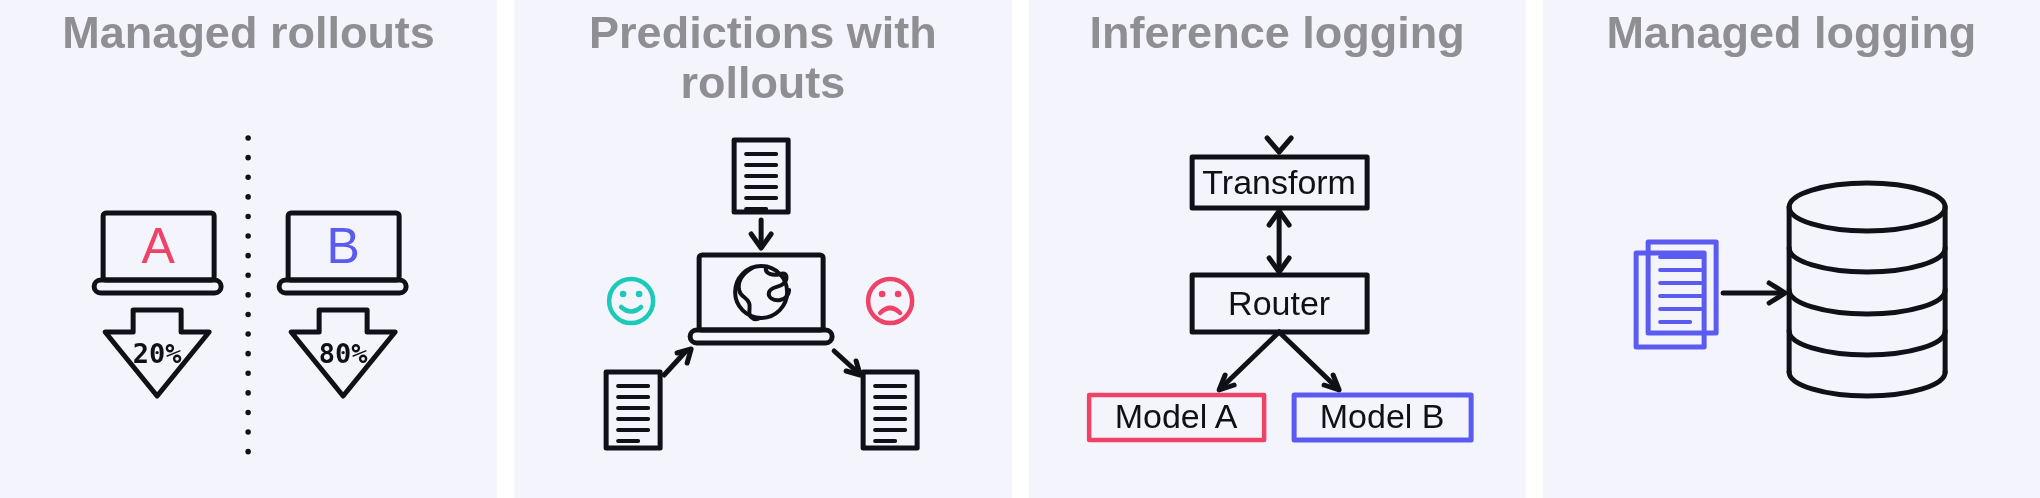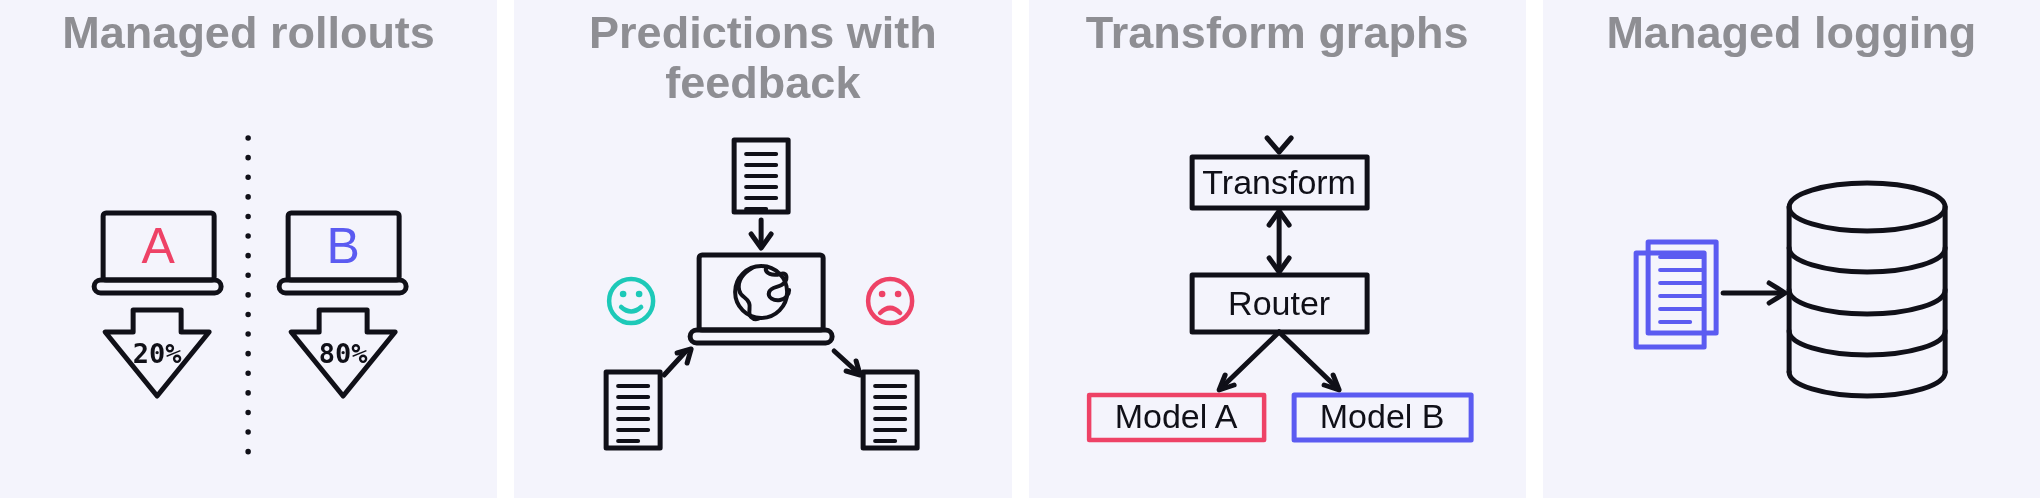--- a/index.html
+++ b/index.html
@@ -56,21 +56,21 @@
         <text class="letter letterB" x="343" y="263">B</text>
       </g>
       <g>
         <polygon class="s5" points="319,310 367,310 367,332 395,332 343,396 291,332 319,332"></polygon>
         <text class="pct" x="343" y="363">80%</text>
       </g>
     </svg>
   </section>
 
   <section class="panel">
-    <h2 class="title">Predictions with feedback</h2>
+    <h2 class="title">Predictions with rollouts</h2>
     <svg class="art" viewBox="0 0 497 498">
 
       <g>
         <rect class="s5" x="220" y="140" width="54" height="72"></rect>
         <line class="s4" x1="232" y1="154" x2="262" y2="154"></line>
         <line class="s4" x1="232" y1="165" x2="262" y2="165"></line>
         <line class="s4" x1="232" y1="176" x2="262" y2="176"></line>
         <line class="s4" x1="232" y1="187" x2="262" y2="187"></line>
         <line class="s4" x1="232" y1="198" x2="262" y2="198"></line>
         <line class="s4" x1="232" y1="209" x2="252" y2="209"></line>
@@ -131,21 +131,21 @@
         <line class="s4" x1="361" y1="397" x2="391" y2="397"></line>
         <line class="s4" x1="361" y1="408" x2="391" y2="408"></line>
         <line class="s4" x1="361" y1="419" x2="391" y2="419"></line>
         <line class="s4" x1="361" y1="430" x2="391" y2="430"></line>
         <line class="s4" x1="361" y1="441" x2="381" y2="441"></line>
       </g>
     </svg>
   </section>
 
   <section class="panel">
-    <h2 class="title">Transform graphs</h2>
+    <h2 class="title">Inference logging</h2>
     <svg class="art" viewBox="0 0 497 498">
 
       <polyline class="s5" points="238,138 250,152 262,138"></polyline>
 
       <g>
         <rect class="s5" x="163" y="157" width="175" height="51"></rect>
         <text class="node" x="250" y="194">Transform</text>
       </g>
 
       <g>

